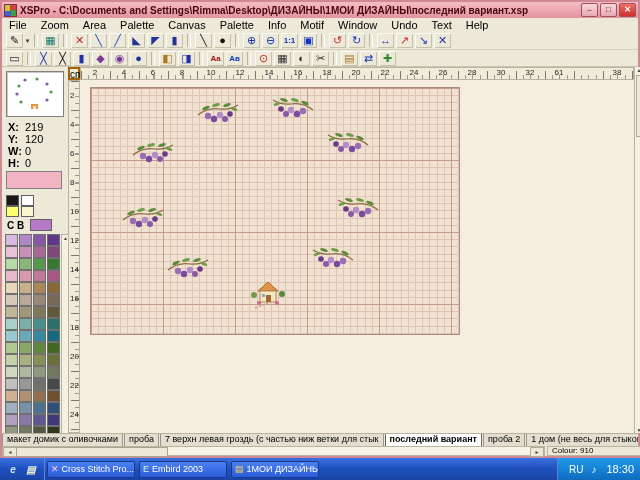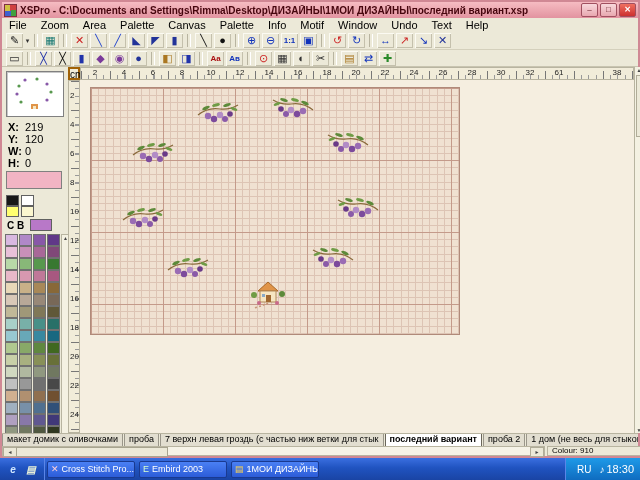--- a/index.html
+++ b/index.html
@@ -101,21 +101,21 @@
   .ql-icon{width:14px;height:14px;margin:0 2px;display:flex;align-items:center;justify-content:center;
       font-size:10px;font-weight:bold;font-style:italic;}
   #task-buttons{display:flex;align-items:center;flex:1;}
   .taskbtn{width:88px;height:17px;margin:0 2px;display:flex;align-items:center;padding:0 3px;box-sizing:border-box;
       background:linear-gradient(#4a80f4,#2c5cd8);border:1px solid #1a3a90;border-radius:2px;
       color:#fff;font-size:9px;white-space:nowrap;overflow:hidden;}
   .taskbtn .tg{margin-right:3px;font-size:9px;}
   #tray{display:flex;align-items:center;padding:0 6px;border-left:1px solid #5a85e8;
       background:linear-gradient(#1e9ae8,#0f6cc0);color:#fff;font-size:10px;}
   #tray .tr-item{margin-left:5px;}
-  #tray-time{margin-left:2px;font-size:11px;}
+  #tray-time{margin-left:10px;font-size:11px;}
 </style>
 </head>
 <body>
 
 <div id="app">
   <div id="win">
 
     <div id="titlebar">
       <div id="app-icon"></div>
       <div id="title-text">XSPro - C:\Documents and Settings\Rimma\Desktop\ДИЗАЙНЫ\1МОИ ДИЗАЙНЫ\последний вариант.xsp</div>

